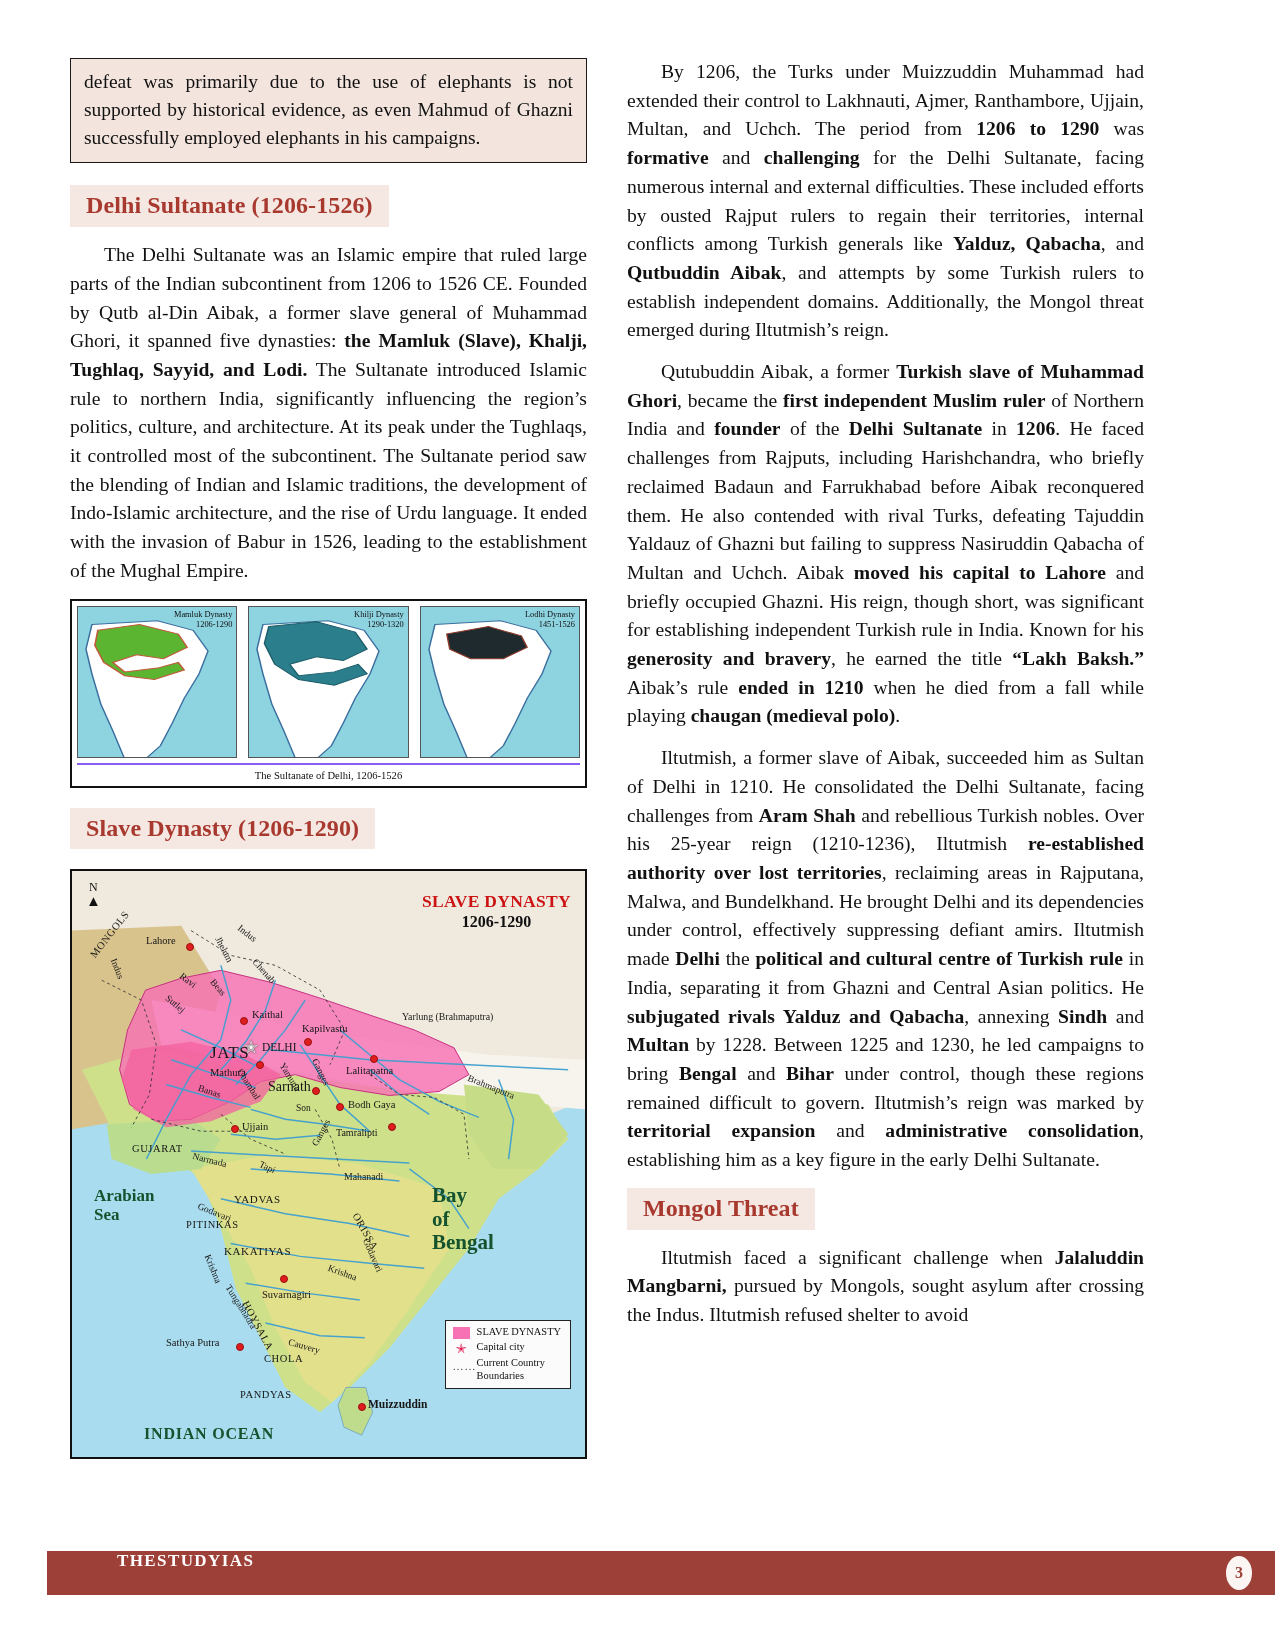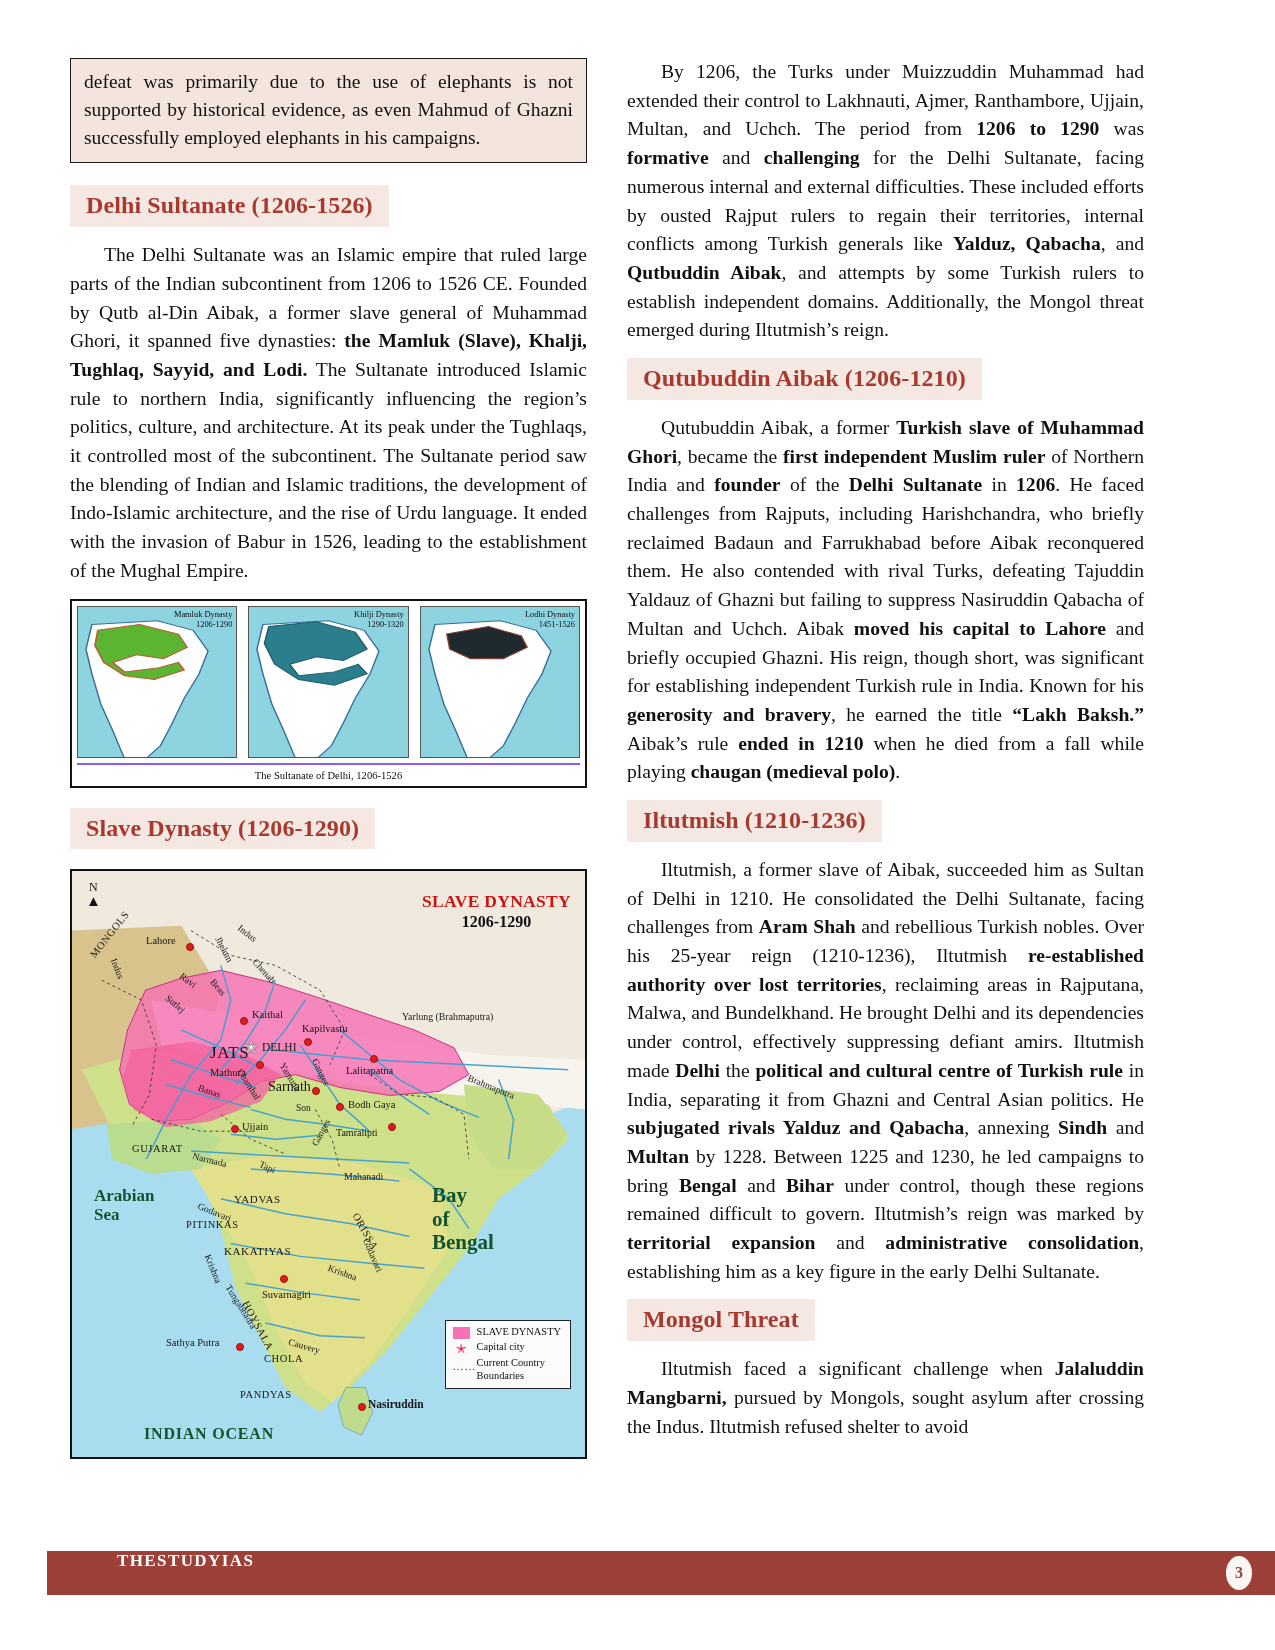--- a/index.html
+++ b/index.html
@@ -409,21 +409,21 @@
         <div class="mdot" style="left:159px; top:254px;"></div>
         <div class="mlbl" style="left:170px; top:250px; font-size:10.5px;">Ujjain</div>
 
         <div class="mdot" style="left:208px; top:404px;"></div>
         <div class="mlbl" style="left:190px; top:418px; font-size:10.5px;">Suvarnagiri</div>
 
         <div class="mdot" style="left:164px; top:472px;"></div>
         <div class="mlbl" style="left:94px; top:466px; font-size:10.5px;">Sathya Putra</div>
 
         <div class="mdot" style="left:286px; top:532px;"></div>
-        <div class="mlbl" style="left:296px; top:527px; font-size:11.5px; font-weight:bold;">Nasiruddin</div>
+        <div class="mlbl" style="left:296px; top:527px; font-size:11.5px; font-weight:bold;">Muizzuddin</div>
 
         <div class="legend">
           <div class="legend-row">
             <span class="lg-swatch"></span>
             <span>SLAVE DYNASTY</span>
           </div>
           <div class="legend-row">
             <span class="lg-star">✭</span>
             <span>Capital city</span>
           </div>
@@ -437,29 +437,23 @@
         </div>
 
       </div>
 
     </div>
 
     <div class="col">
 
       <p class="body"><span>By 1206, the Turks under Muizzuddin Muhammad had extended their control to Lakhnauti, Ajmer, Ranthambore, Ujjain, Multan, and Uchch. The period from </span><b>1206 to 1290</b><span> was </span><b>formative</b><span> and </span><b>challenging</b><span> for the Delhi Sultanate, facing numerous internal and external difficulties. These included efforts by ousted Rajput rulers to regain their territories, internal conflicts among Turkish generals like </span><b>Yalduz, Qabacha</b><span>, and </span><b>Qutbuddin Aibak</b><span>, and attempts by some Turkish rulers to establish independent domains. Additionally, the Mongol threat emerged during Iltutmish’s reign.</span></p>
 
-      <div class="heading-wrap">
-        <span class="heading">Qutubuddin Aibak (1206-1210)</span>
-      </div>
 
       <p class="body"><span>Qutubuddin Aibak, a former </span><b>Turkish slave of Muhammad Ghori</b><span>, became the </span><b>first independent Muslim ruler</b><span> of Northern India and </span><b>founder</b><span> of the </span><b>Delhi Sultanate</b><span> in </span><b>1206</b><span>. He faced challenges from Rajputs, including Harishchandra, who briefly reclaimed Badaun and Farrukhabad before Aibak reconquered them. He also contended with rival Turks, defeating Tajuddin Yaldauz of Ghazni but failing to suppress Nasiruddin Qabacha of Multan and Uchch. Aibak </span><b>moved his capital to Lahore</b><span> and briefly occupied Ghazni. His reign, though short, was significant for establishing independent Turkish rule in India. Known for his </span><b>generosity and bravery</b><span>, he earned the title </span><b>“Lakh Baksh.”</b><span> Aibak’s rule </span><b>ended in 1210</b><span> when he died from a fall while playing </span><b>chaugan (medieval polo)</b><span>.</span></p>
 
-      <div class="heading-wrap">
-        <span class="heading">Iltutmish (1210-1236)</span>
-      </div>
 
       <p class="body"><span>Iltutmish, a former slave of Aibak, succeeded him as Sultan of Delhi in 1210. He consolidated the Delhi Sultanate, facing challenges from </span><b>Aram Shah</b><span> and rebellious Turkish nobles. Over his 25-year reign (1210-1236), Iltutmish </span><b>re-established authority over lost territories</b><span>, reclaiming areas in Rajputana, Malwa, and Bundelkhand. He brought Delhi and its dependencies under control, effectively suppressing defiant amirs. Iltutmish made </span><b>Delhi</b><span> the </span><b>political and cultural centre of Turkish rule</b><span> in India, separating it from Ghazni and Central Asian politics. He </span><b>subjugated rivals Yalduz and Qabacha</b><span>, annexing </span><b>Sindh</b><span> and </span><b>Multan</b><span> by 1228. Between 1225 and 1230, he led campaigns to bring </span><b>Bengal</b><span> and </span><b>Bihar</b><span> under control, though these regions remained difficult to govern. Iltutmish’s reign was marked by </span><b>territorial expansion</b><span> and </span><b>administrative consolidation</b><span>, establishing him as a key figure in the early Delhi Sultanate.</span></p>
 
       <div class="heading-wrap">
         <span class="heading">Mongol Threat</span>
       </div>
 
       <p class="body"><span>Iltutmish faced a significant challenge when </span><b>Jalaluddin Mangbarni,</b><span> pursued by Mongols, sought asylum after crossing the Indus. Iltutmish refused shelter to avoid</span></p>
 
     </div>

